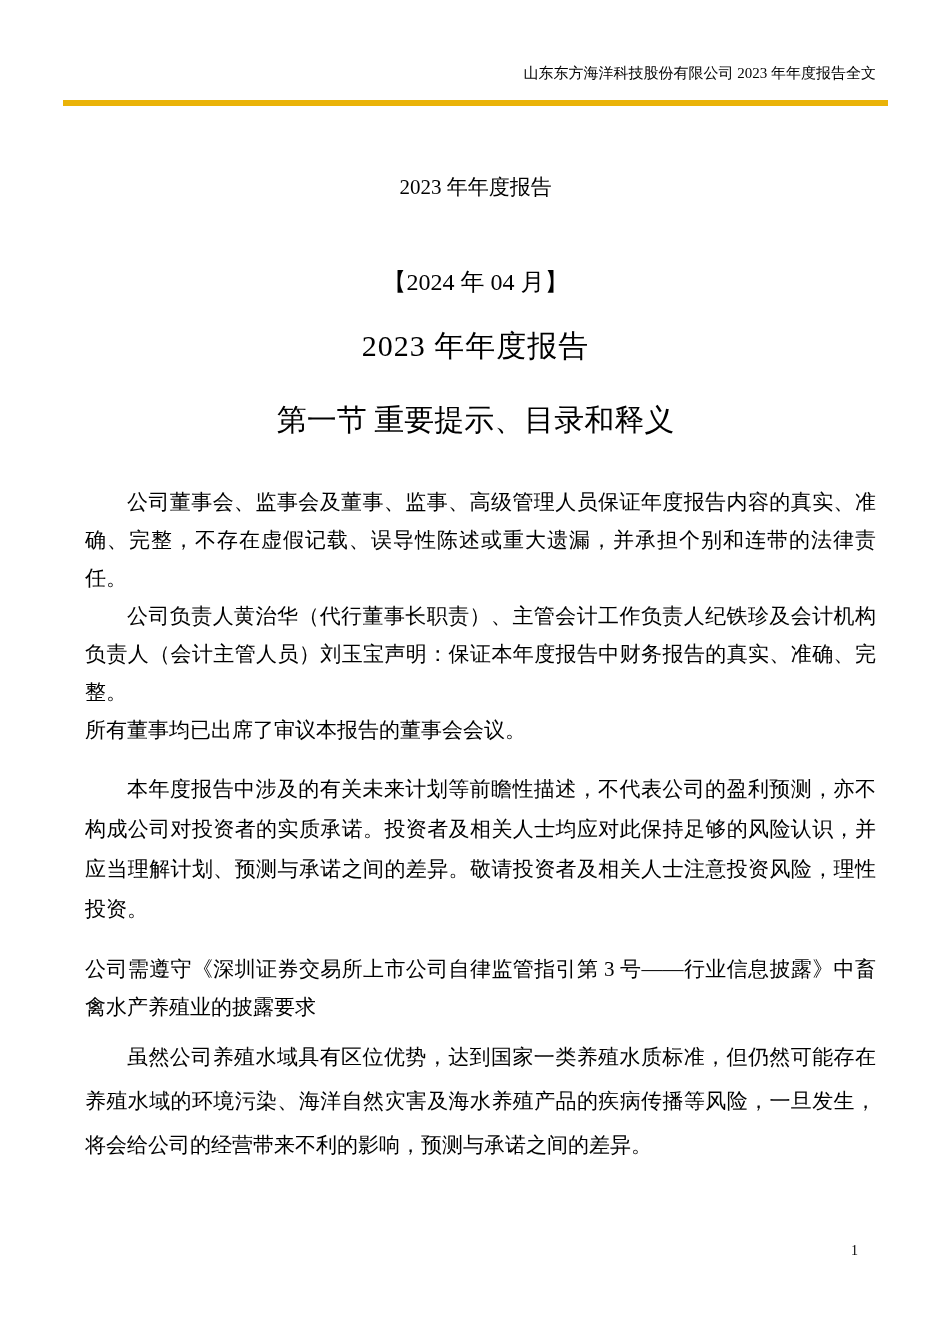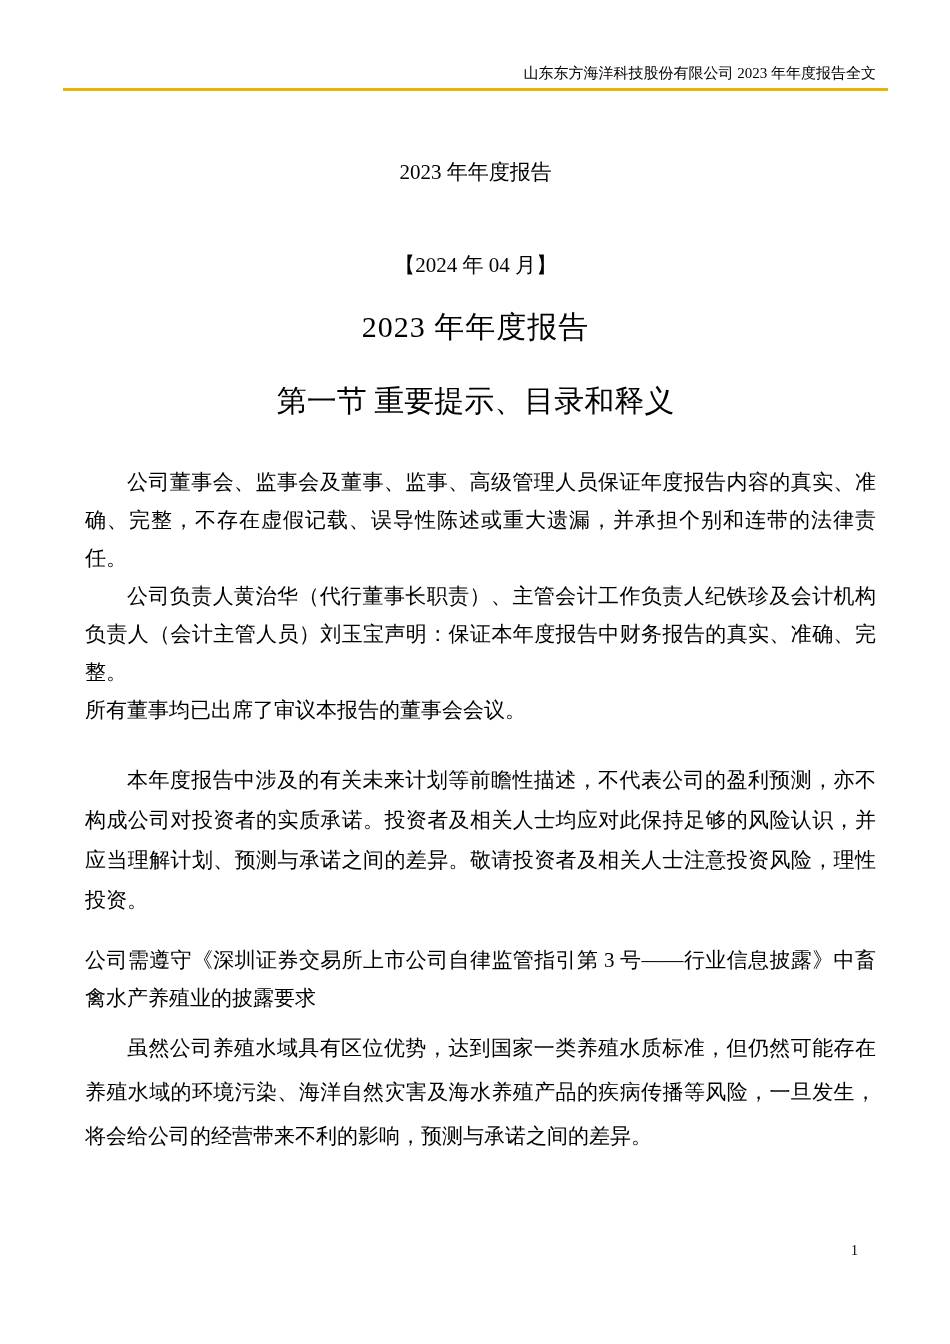--- a/index.html
+++ b/index.html
@@ -17,22 +17,22 @@
   }
   .page {
     box-sizing: border-box;
     width: 950px;
     height: 1344px;
     padding: 0 62px 0 63px;
     position: relative;
   }
   .doc-header {
     padding-top: 64px;
-    padding-bottom: 6px;
-    border-bottom: 3px solid #eab308;
+    padding-bottom: 18px;
+    border-bottom: 6px solid #eab308;
     text-align: right;
     font-size: 15px;
     line-height: 1.2;
   }
   .doc-header span { padding-right: 12px; }
   .company-name {
     margin: 21px 0 0 0;
     text-align: center;
     font-size: 28px;
     font-weight: normal;
@@ -41,21 +41,21 @@
   }
   .report-title {
     margin-top: 66px;
     text-align: center;
     font-size: 21px;
     line-height: 1.43;
   }
   .report-date {
     margin-top: 63px;
     text-align: center;
-    font-size: 21px;
+    font-size: 24px;
     line-height: 1.43;
   }
   .report-title-large {
     margin-top: 26px;
     text-align: center;
     font-size: 30px;
     line-height: 1.37;
     letter-spacing: 1px;
   }
   .section-heading {
@@ -69,21 +69,21 @@
     margin: 41px 12px 0 22px;
   }
   .body-text p {
     margin: 0;
     font-size: 21px;
     line-height: 38px;
     text-align: justify;
     text-justify: inter-ideograph;
   }
   .body-text p.indent { text-indent: 2em; }
-  .body-text p.gap-sm  { margin-top: 31px; }
+  .body-text p.gap-sm  { margin-top: 20px; }
   .body-text p.gap-md  { margin-top: 21px; }
   .body-text p.gap-xs  { margin-top: 9px; }
   .body-text p.loose   { line-height: 40px; }
   .body-text p.looser  { line-height: 44px; }
   .page-number {
     position: absolute;
     left: 851px;
     top: 1243px;
     font-size: 14px;
     line-height: 1.2;

